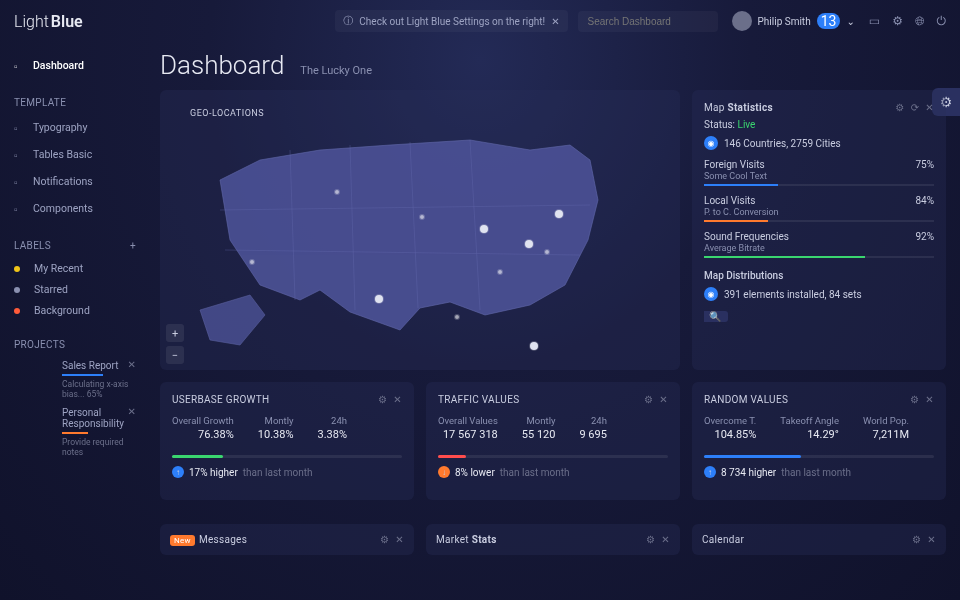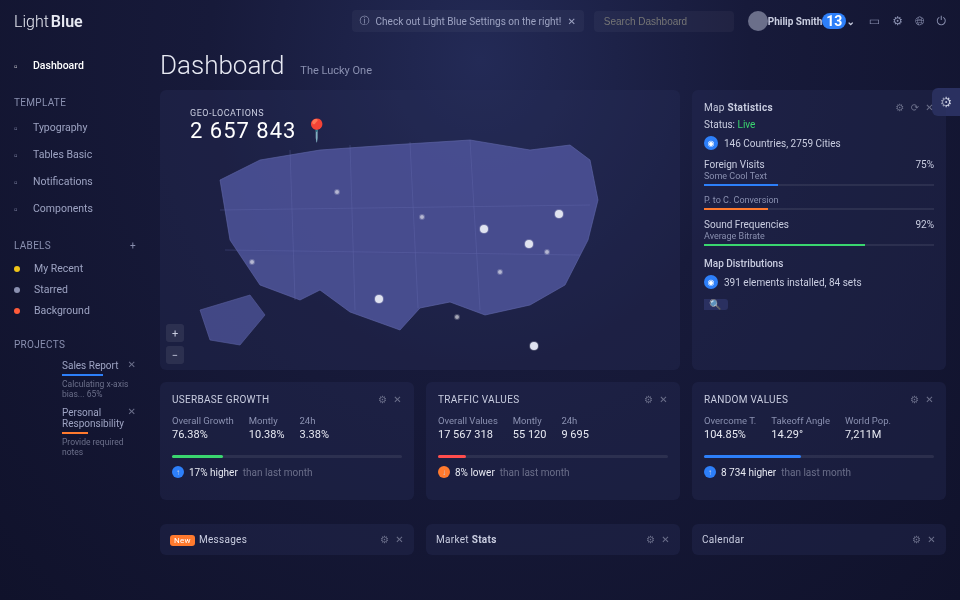--- a/index.html
+++ b/index.html
@@ -10,21 +10,21 @@
   font-size: 11px; overflow: hidden; position: relative;
 }
 .hdr { display: flex; align-items: center; height: 42px; padding: 0 14px; }
 .brand { font-size: 16px; font-weight: 300; color: #e7e9f2; display:flex; gap:2px;}
 .brand b { font-weight: 600; }
 .banner { margin-left: auto; background: rgba(255,255,255,0.04); border-radius: 4px;
   padding: 4px 8px; display: flex; align-items: center; gap: 6px; font-size: 10px; color: #9da3c2;}
 .banner .x { cursor: pointer; }
 .search { margin-left: 10px; background: rgba(255,255,255,0.04); border:none; border-radius:4px;
   padding: 5px 10px; width: 140px; color:#c9cde0; font-size:10px; }
-.user { margin-left: 14px; display:flex; align-items:center; font-size:10px;font-weight:bold;}
+.user { margin-left: 14px; display:flex; align-items:center; gap:6px; font-size:10px;}
 .avatar { width:20px; height:20px; border-radius:50%; background:#6b6f8a; }
 .badge { background:#2d7ff9; color:#fff; border-radius:8px; padding:0 4px; font-size:14px;}
 .hicons { margin-left:14px; display:flex; gap:12px; color:#8a90b0; }
 .hicons span { cursor:pointer; font-size:12px; }
 .side { position:absolute; left:0; top:42px; width:150px; padding:10px 14px; }
 .nav-item { display:flex; align-items:center; gap:8px; padding:7px 0; font-size:10.5px; color:#9da3c2; cursor:pointer;}
 .nav-item.active { color:#fff; font-weight:500; }
 .sect { font-size:10px; color:#8a90b0; margin:18px 0 6px; letter-spacing:0.3px; display:flex; justify-content:space-between;}
 .dot { width:6px; height:6px; border-radius:50%; display:inline-block; margin-right:6px;}
 .proj { font-size:10px; color:#9da3c2; padding:4px 0; position:relative;margin-left:48px;}
@@ -36,21 +36,21 @@
 .title h1 { font-size:26px; font-weight:300; color:#e7e9f2;}
 .title .sub { color:#8a90b0; font-size:11px;}
 .grid { display:grid; grid-template-columns: 1fr 1fr 1fr; gap:12px; }
 .mapcard { grid-column: span 2; background: rgba(40,46,90,0.35); border-radius:6px; padding:14px; height:280px; position:relative; overflow:hidden;}
 .statscard { background: rgba(40,46,90,0.35); border-radius:6px; padding:12px; height:280px; font-size:10px; position:relative;}
 .card { background: rgba(40,46,90,0.35); border-radius:6px; padding:12px; height:118px; position:relative;}
 .card2 { background: rgba(40,46,90,0.35); border-radius:6px; padding:10px; height:auto; position:relative; margin-top:12px;}
 .ctitle { font-size:10px; color:#c9cde0; letter-spacing:0.3px; display:flex; justify-content:space-between; align-items:center;}
 .cicons { display:flex; gap:6px; color:#6b6f8a; font-size:10px;}
 .cicons span{cursor:pointer;}
-.metrics { display:flex; gap:15px; margin-top:10px;}
+.metrics { display:flex; gap:24px; margin-top:10px;text-align:right;}
 .metric .ml { font-size:9.5px; color:#8a90b0;}
 .metric .mv { font-size:11px; color:#e7e9f2; margin-top:2px;}
 .bar { height:3px; background:rgba(255,255,255,0.08); border-radius:2px; margin-top:14px; position:relative;}
 .barf { height:100%; border-radius:2px; }
 .delta { display:flex; align-items:center; gap:5px; margin-top:8px; font-size:10px;}
 .delta .circ { width:12px; height:12px; border-radius:50%; display:flex; align-items:center; justify-content:center; font-size:8px;}
 .geo { position:absolute; left:30px; top:18px; color:#c9cde0; font-size:9px; letter-spacing:0.5px;}
 .geo .big { font-size:22px; color:#fff; font-weight:400; letter-spacing:1px;}
 .zoom { position:absolute; left:6px; bottom:6px; display:flex; flex-direction:column; gap:4px;}
 .zbtn { width:18px; height:18px; background:rgba(255,255,255,0.08); border-radius:3px; display:flex; align-items:center; justify-content:center; cursor:pointer; font-size:11px;}
@@ -163,24 +163,20 @@
             <line x1="180" y1="55" x2="185" y2="220"></line>
           <line x1="240" y1="52" x2="248" y2="218"></line>
             <line x1="300" y1="50" x2="310" y2="220"></line>
           <line x1="50" y1="120" x2="420" y2="115"></line>
             <line x1="55" y1="160" x2="410" y2="165"></line>
         </g>
         <path d="M30 220 L80 205 L95 225 L70 255 L40 250 Z" fill="#4c5296" stroke="#6a70b5" stroke-width="0.6" opacity="0.8"></path>
       </svg>
       <div class="geo">
         <div>GEO-LOCATIONS</div>
-        <div class="big">
-          <span>2 657 843</span>
-          <span>📍</span>
-        </div>
       </div>
       <div class="pin" style="left:90px;top:170px"></div>
       <div class="pin" style="left:175px;top:100px"></div>
       <div class="pin big" style="left:215px;top:205px"></div>
       <div class="pin" style="left:260px;top:125px"></div>
       <div class="pin" style="left:295px;top:225px"></div>
       <div class="pin big" style="left:320px;top:135px"></div>
       <div class="pin" style="left:338px;top:180px"></div>
       <div class="pin big" style="left:365px;top:150px"></div>
       <div class="pin big" style="left:395px;top:120px"></div>
@@ -214,20 +210,24 @@
             <div class="stat-label">
               <span>Foreign Visits</span>
               <span>75%</span>
             </div>
             <div class="stat-sub">Some Cool Text</div>
             <div class="stat-bar">
               <div class="stat-barf" style="width:32%;background:#2d7ff9"></div>
             </div>
           </div>
           <div class="stat-line">
+            <div class="stat-label">
+              <span>Local Visits</span>
+              <span>84%</span>
+            </div>
             <div class="stat-sub">P. to C. Conversion</div>
             <div class="stat-bar">
               <div class="stat-barf" style="width:28%;background:#ff7a2e"></div>
             </div>
           </div>
           <div class="stat-line">
             <div class="stat-label">
               <span>Sound Frequencies</span>
               <span>92%</span>
             </div>

